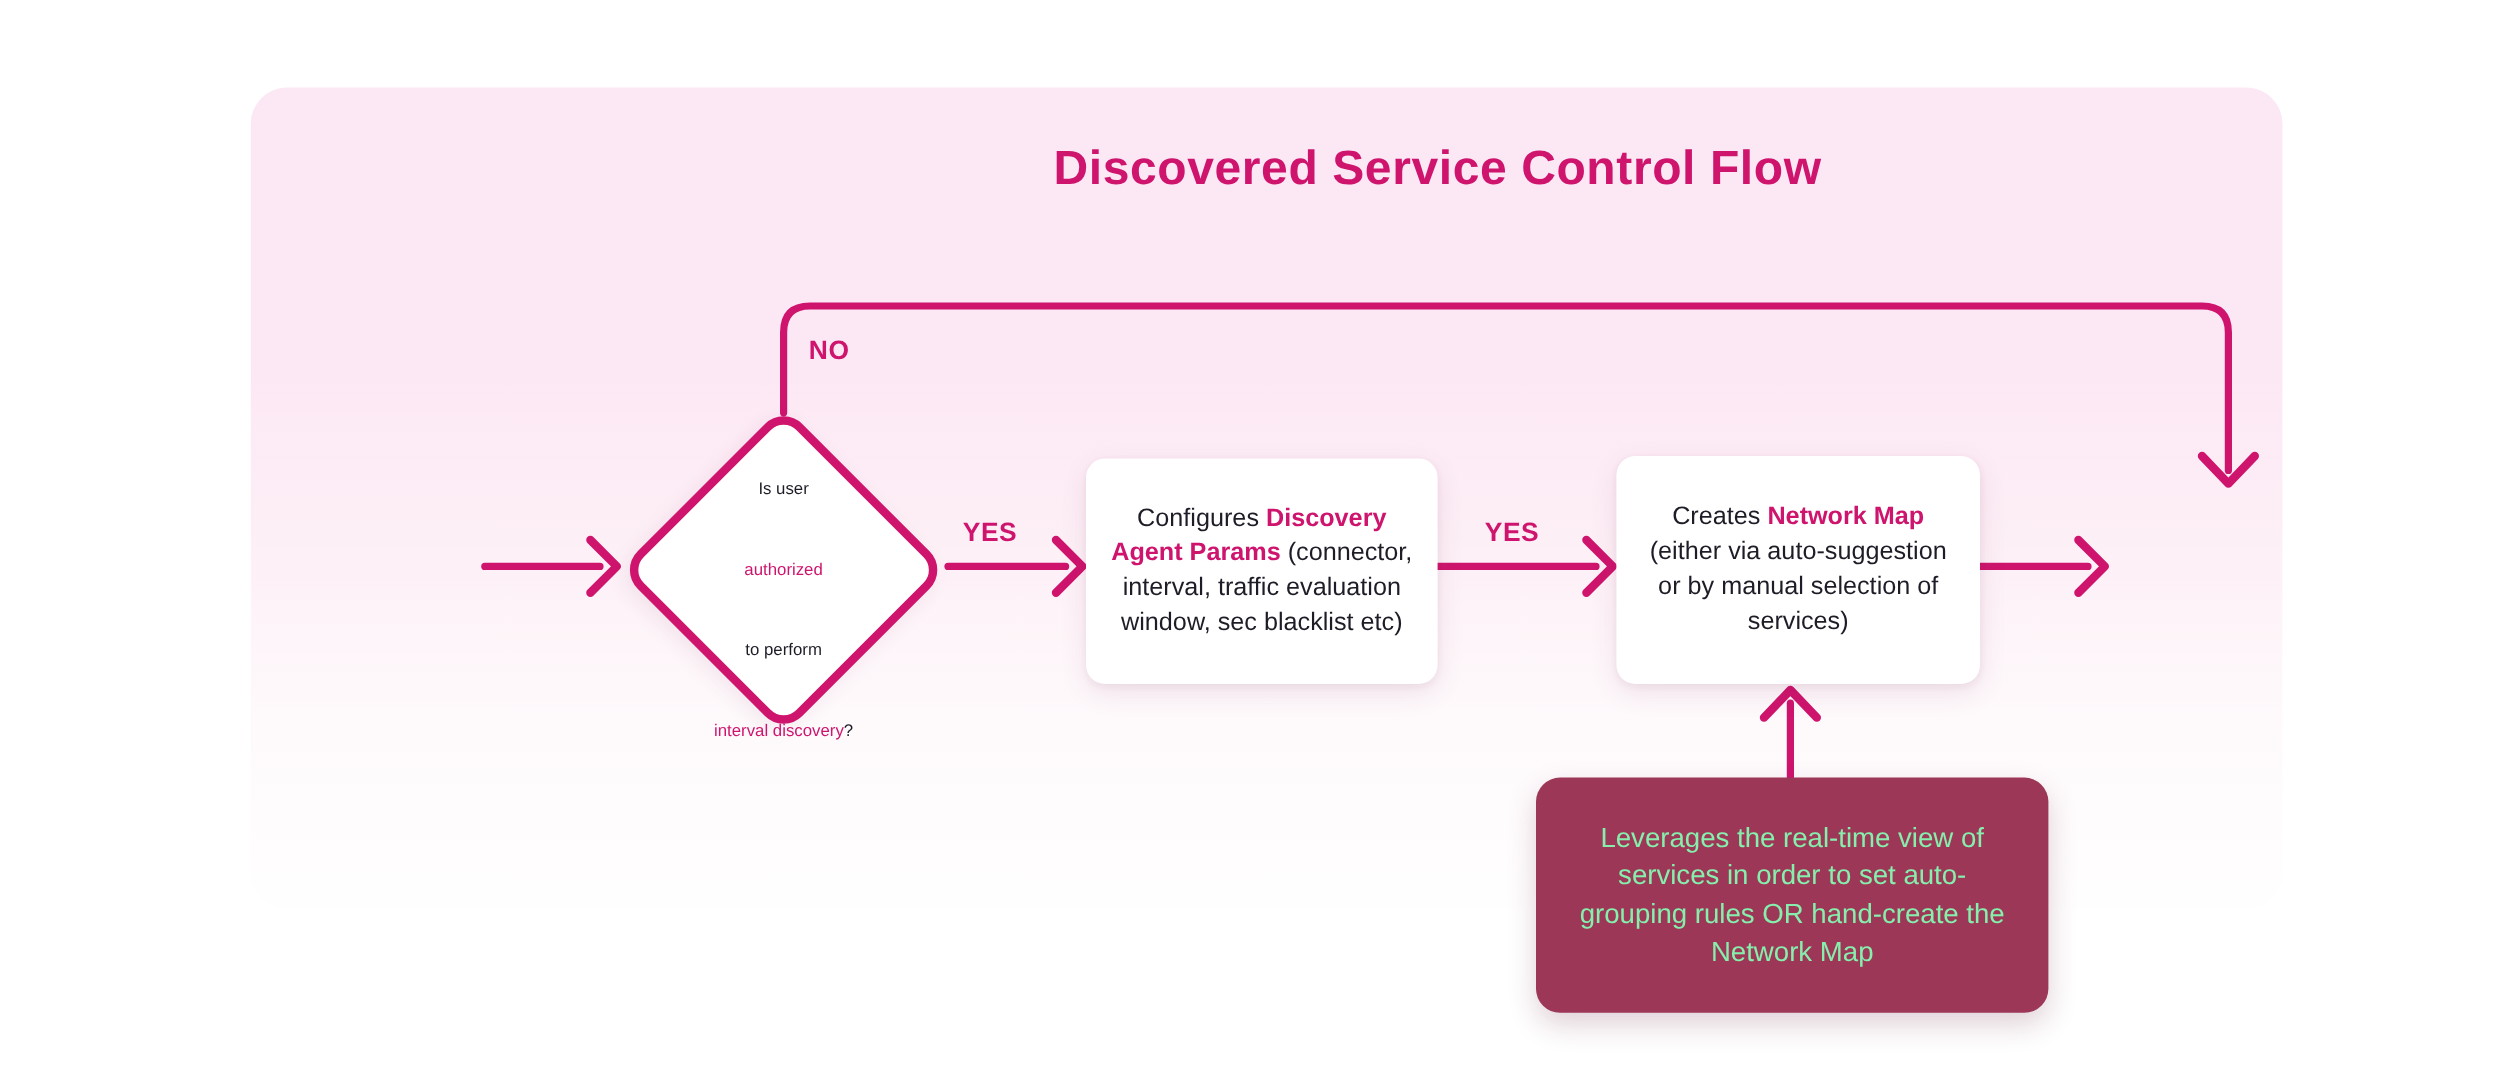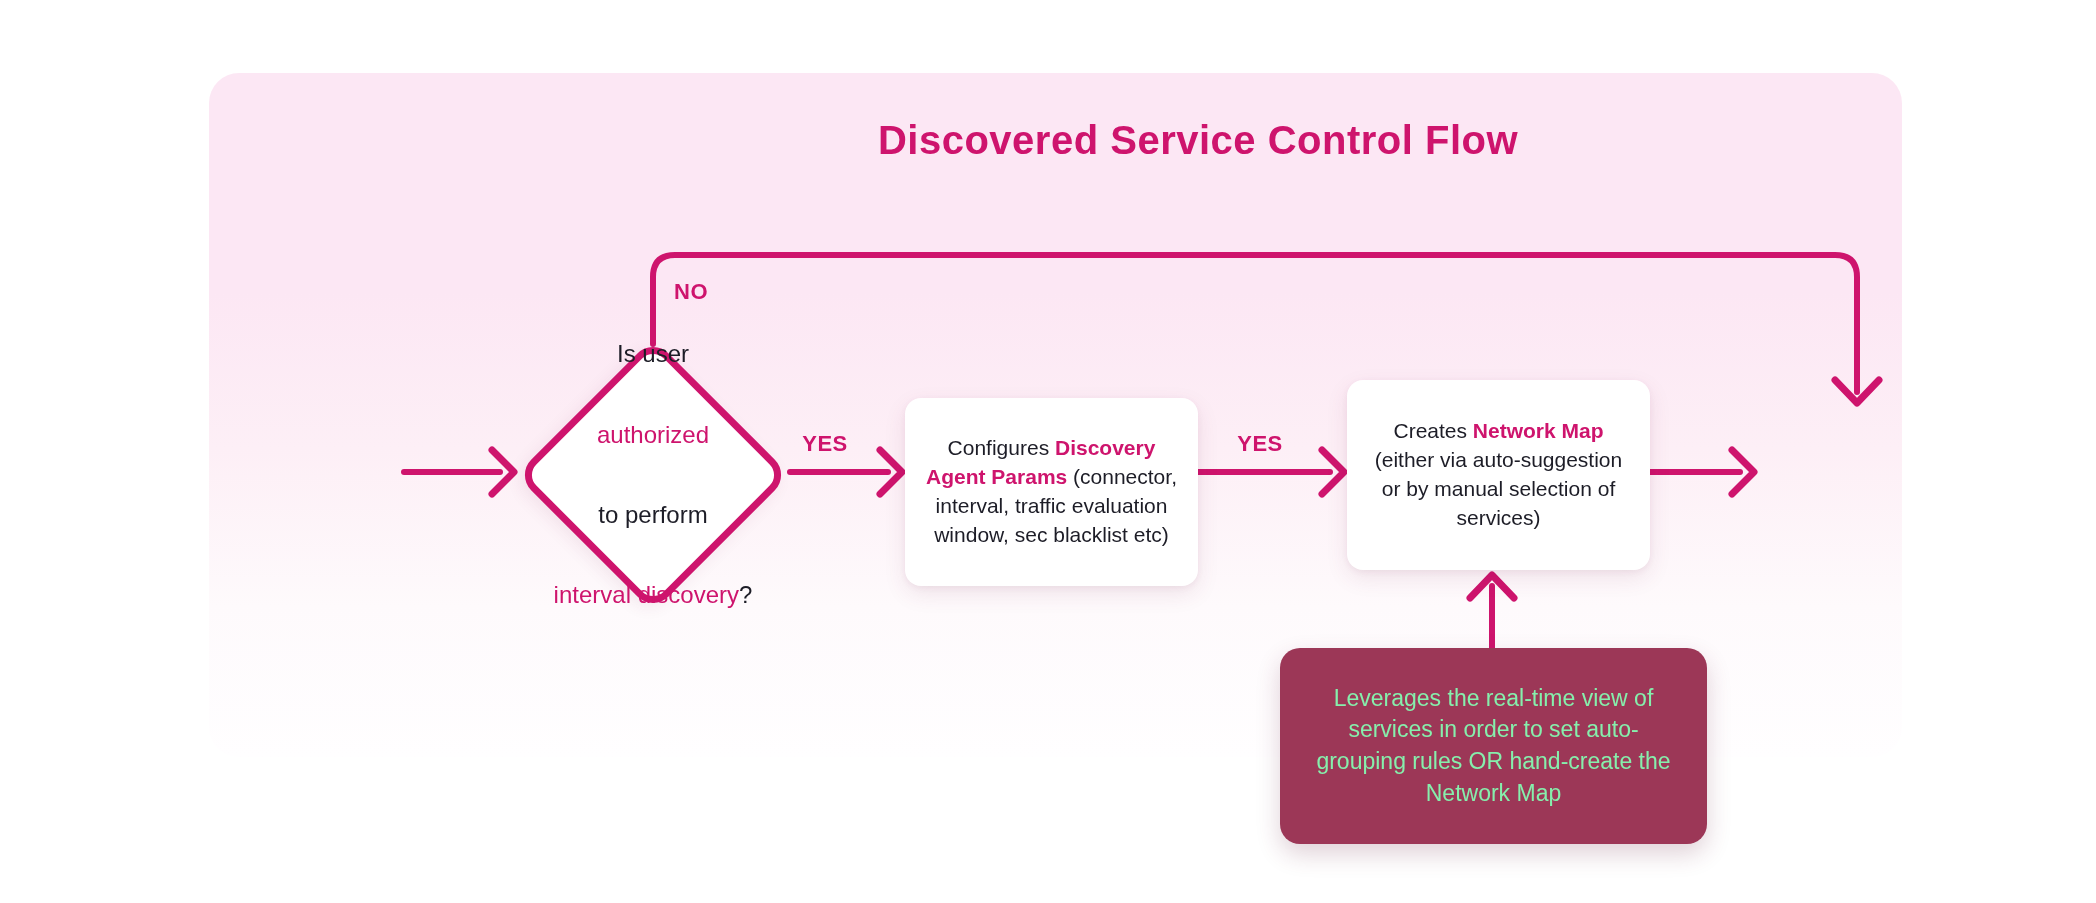--- a/index.html
+++ b/index.html
@@ -40,25 +40,25 @@
   .node .accent{color:var(--accent);font-weight:700;}
   .node-start{left:114px;top:404px;width:290px;height:144px;padding:0 22px;}
   .diamond-shape{
     position:absolute;left:556px;top:378px;width:194px;height:194px;
     background:#ffffff;border:7px solid var(--accent);border-radius:22px;
     transform:rotate(45deg);
     box-shadow:0 6px 16px rgba(120,40,80,0.08);
   }
   .diamond-text{
     position:absolute;left:540px;top:398px;width:226px;height:154px;
-    display:flex;flex-direction:column;align-items:center;justify-content:center;
-    text-align:center;color:var(--text-dark);font-size:24px;line-height:1.35;gap:48px;
+    display:flex;flex-direction:column;align-items:center;justify-content:flex-start;
+    text-align:center;color:var(--text-dark);font-size:14px;line-height:1.35;gap:48px;
   }
   .diamond-text .accent{color:var(--accent);font-weight:400;}
-  .node-configure{left:905px;top:382px;width:293px;height:188px;padding:0 18px;margin-top:16px;}
+  .node-configure{left:905px;top:382px;width:293px;height:188px;padding:0 18px;}
   .node-create-map{left:1347px;top:380px;width:303px;height:190px;padding:0 18px;}
   .node-end{
     left:1755px;top:408px;width:228px;height:137px;
     font-size:29px;font-weight:700;color:var(--accent);letter-spacing:1px;
   }
   .node-annotation{
     left:1280px;top:648px;width:427px;height:196px;padding:0 26px;
     background:var(--annotation-bg);color:#86efac;border-radius:20px;
     font-size:23px;line-height:1.38;
     box-shadow:0 10px 24px rgba(100,30,60,0.20);

